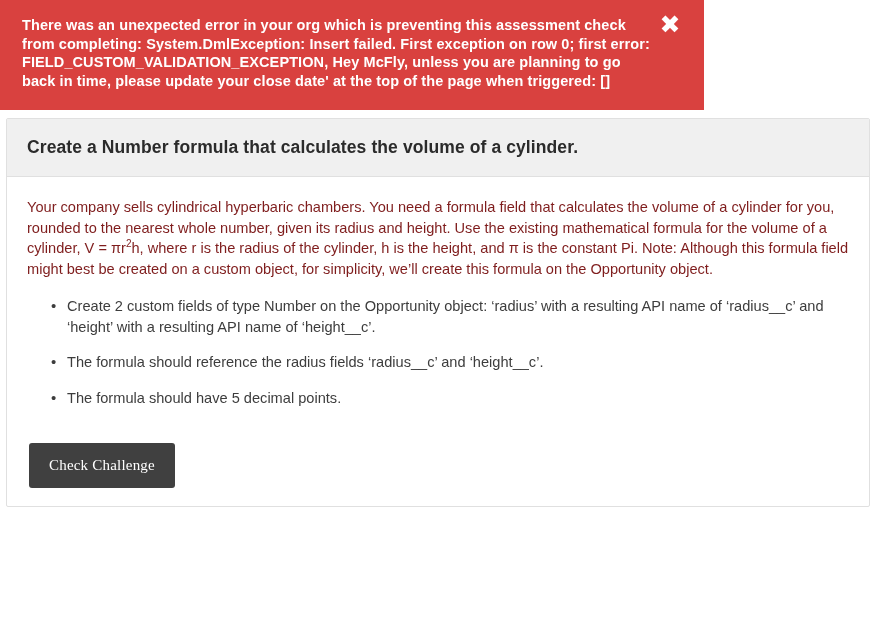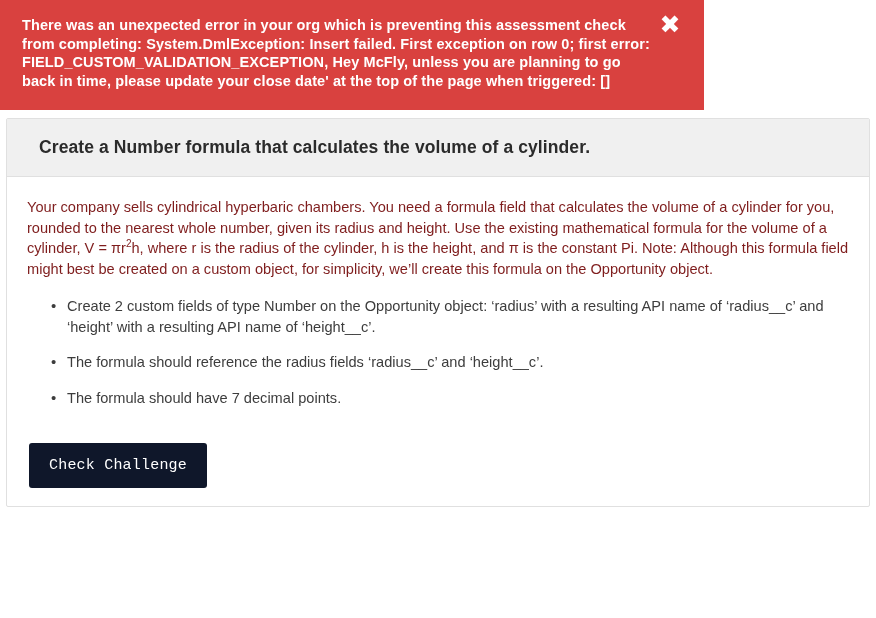--- a/index.html
+++ b/index.html
@@ -59,21 +59,21 @@
     margin: 8px 6px 0 6px;
     border: 1px solid #e0e0e0;
     border-radius: 2px;
     background: #ffffff;
     box-sizing: border-box;
     width: 864px;
   }
   .card-header {
     background: #f0f0f0;
     border-bottom: 1px solid #e0e0e0;
-    padding: 18px 32px;
+    padding: 18px 20px;
   }
   .card-title {
     font-size: 17.5px;
     font-weight: bold;
     color: #2b2b2b;
     letter-spacing: 0.1px;
   }
   .card-body {
     padding: 20px 20px 18px 20px;
   }
@@ -107,26 +107,26 @@
     content: "\2022";
     position: absolute;
     left: -2px;
     top: -1px;
     font-size: 15px;
     color: #3d3d3d;
   }
 
   .btn-check {
     display: inline-block;
-    background: #0f172a;
+    background: #404040;
     color: #ffffff;
     border: none;
     border-radius: 3px;
     font-size: 15px;
-    font-family: Liberation Mono, monospace;
+    font-family: Liberation Serif, serif;
     padding: 14px 20px;
     cursor: pointer;
     margin-top: 16px;
     margin-left: 2px;
     letter-spacing: 0.2px;
   }
 </style>
 </head>
 <body>
 
@@ -143,20 +143,20 @@
       <div class="card-title">Create a Number formula that calculates the volume of a cylinder.</div>
     </div>
 
     <div class="card-body">
 
       <p class="intro"><span>Your company sells cylindrical hyperbaric chambers. You need a formula field that calculates the volume of a cylinder for you, rounded to the nearest whole number, given its radius and height. Use the existing mathematical formula for the volume of a cylinder, V = πr</span><sup>2</sup><span>h, where r is the radius of the cylinder, h is the height, and π is the constant Pi. Note: Although this formula field might best be created on a custom object, for simplicity, we’ll create this formula on the Opportunity object.</span></p>
 
       <ul class="requirements">
         <li>Create 2 custom fields of type Number on the Opportunity object: ‘radius’ with a resulting API name of ‘radius__c’ and ‘height’ with a resulting API name of ‘height__c’.</li>
         <li>The formula should reference the radius fields ‘radius__c’ and ‘height__c’.</li>
-        <li>The formula should have 7 decimal points.</li>
+        <li>The formula should have 5 decimal points.</li>
       </ul>
 
       <button class="btn-check">Check Challenge</button>
 
     </div>
   </div>
 </div>
 
 </body></html>

